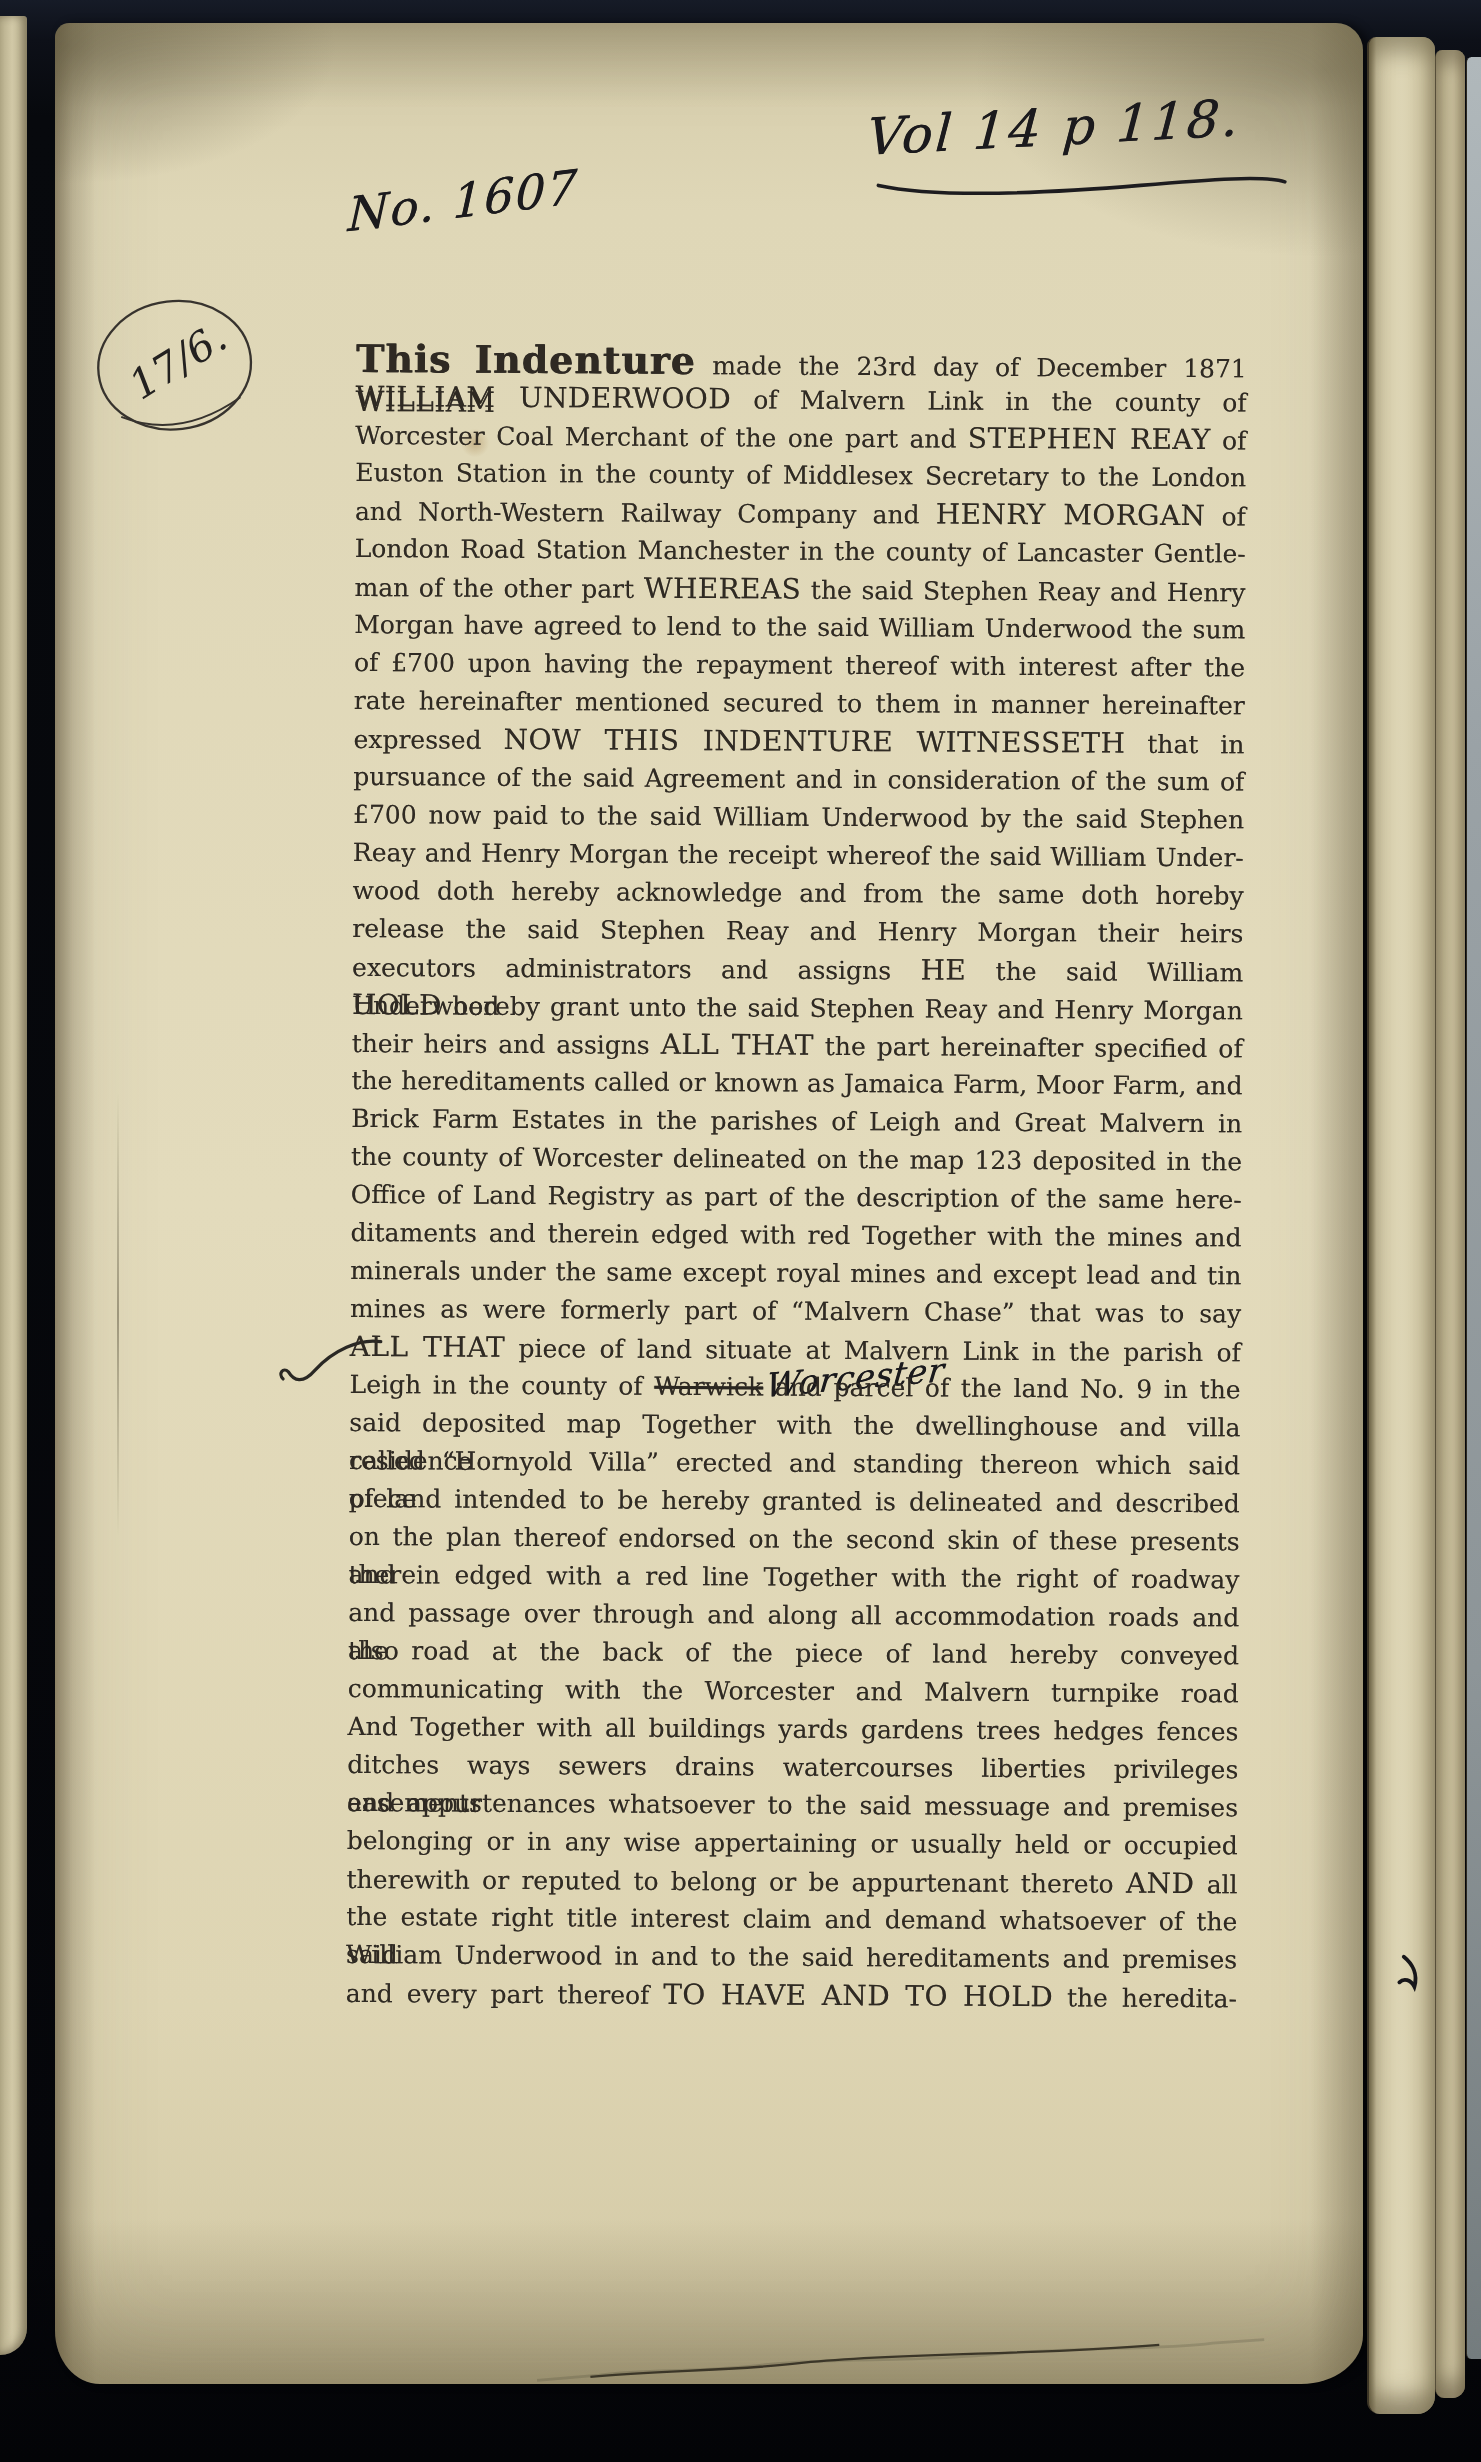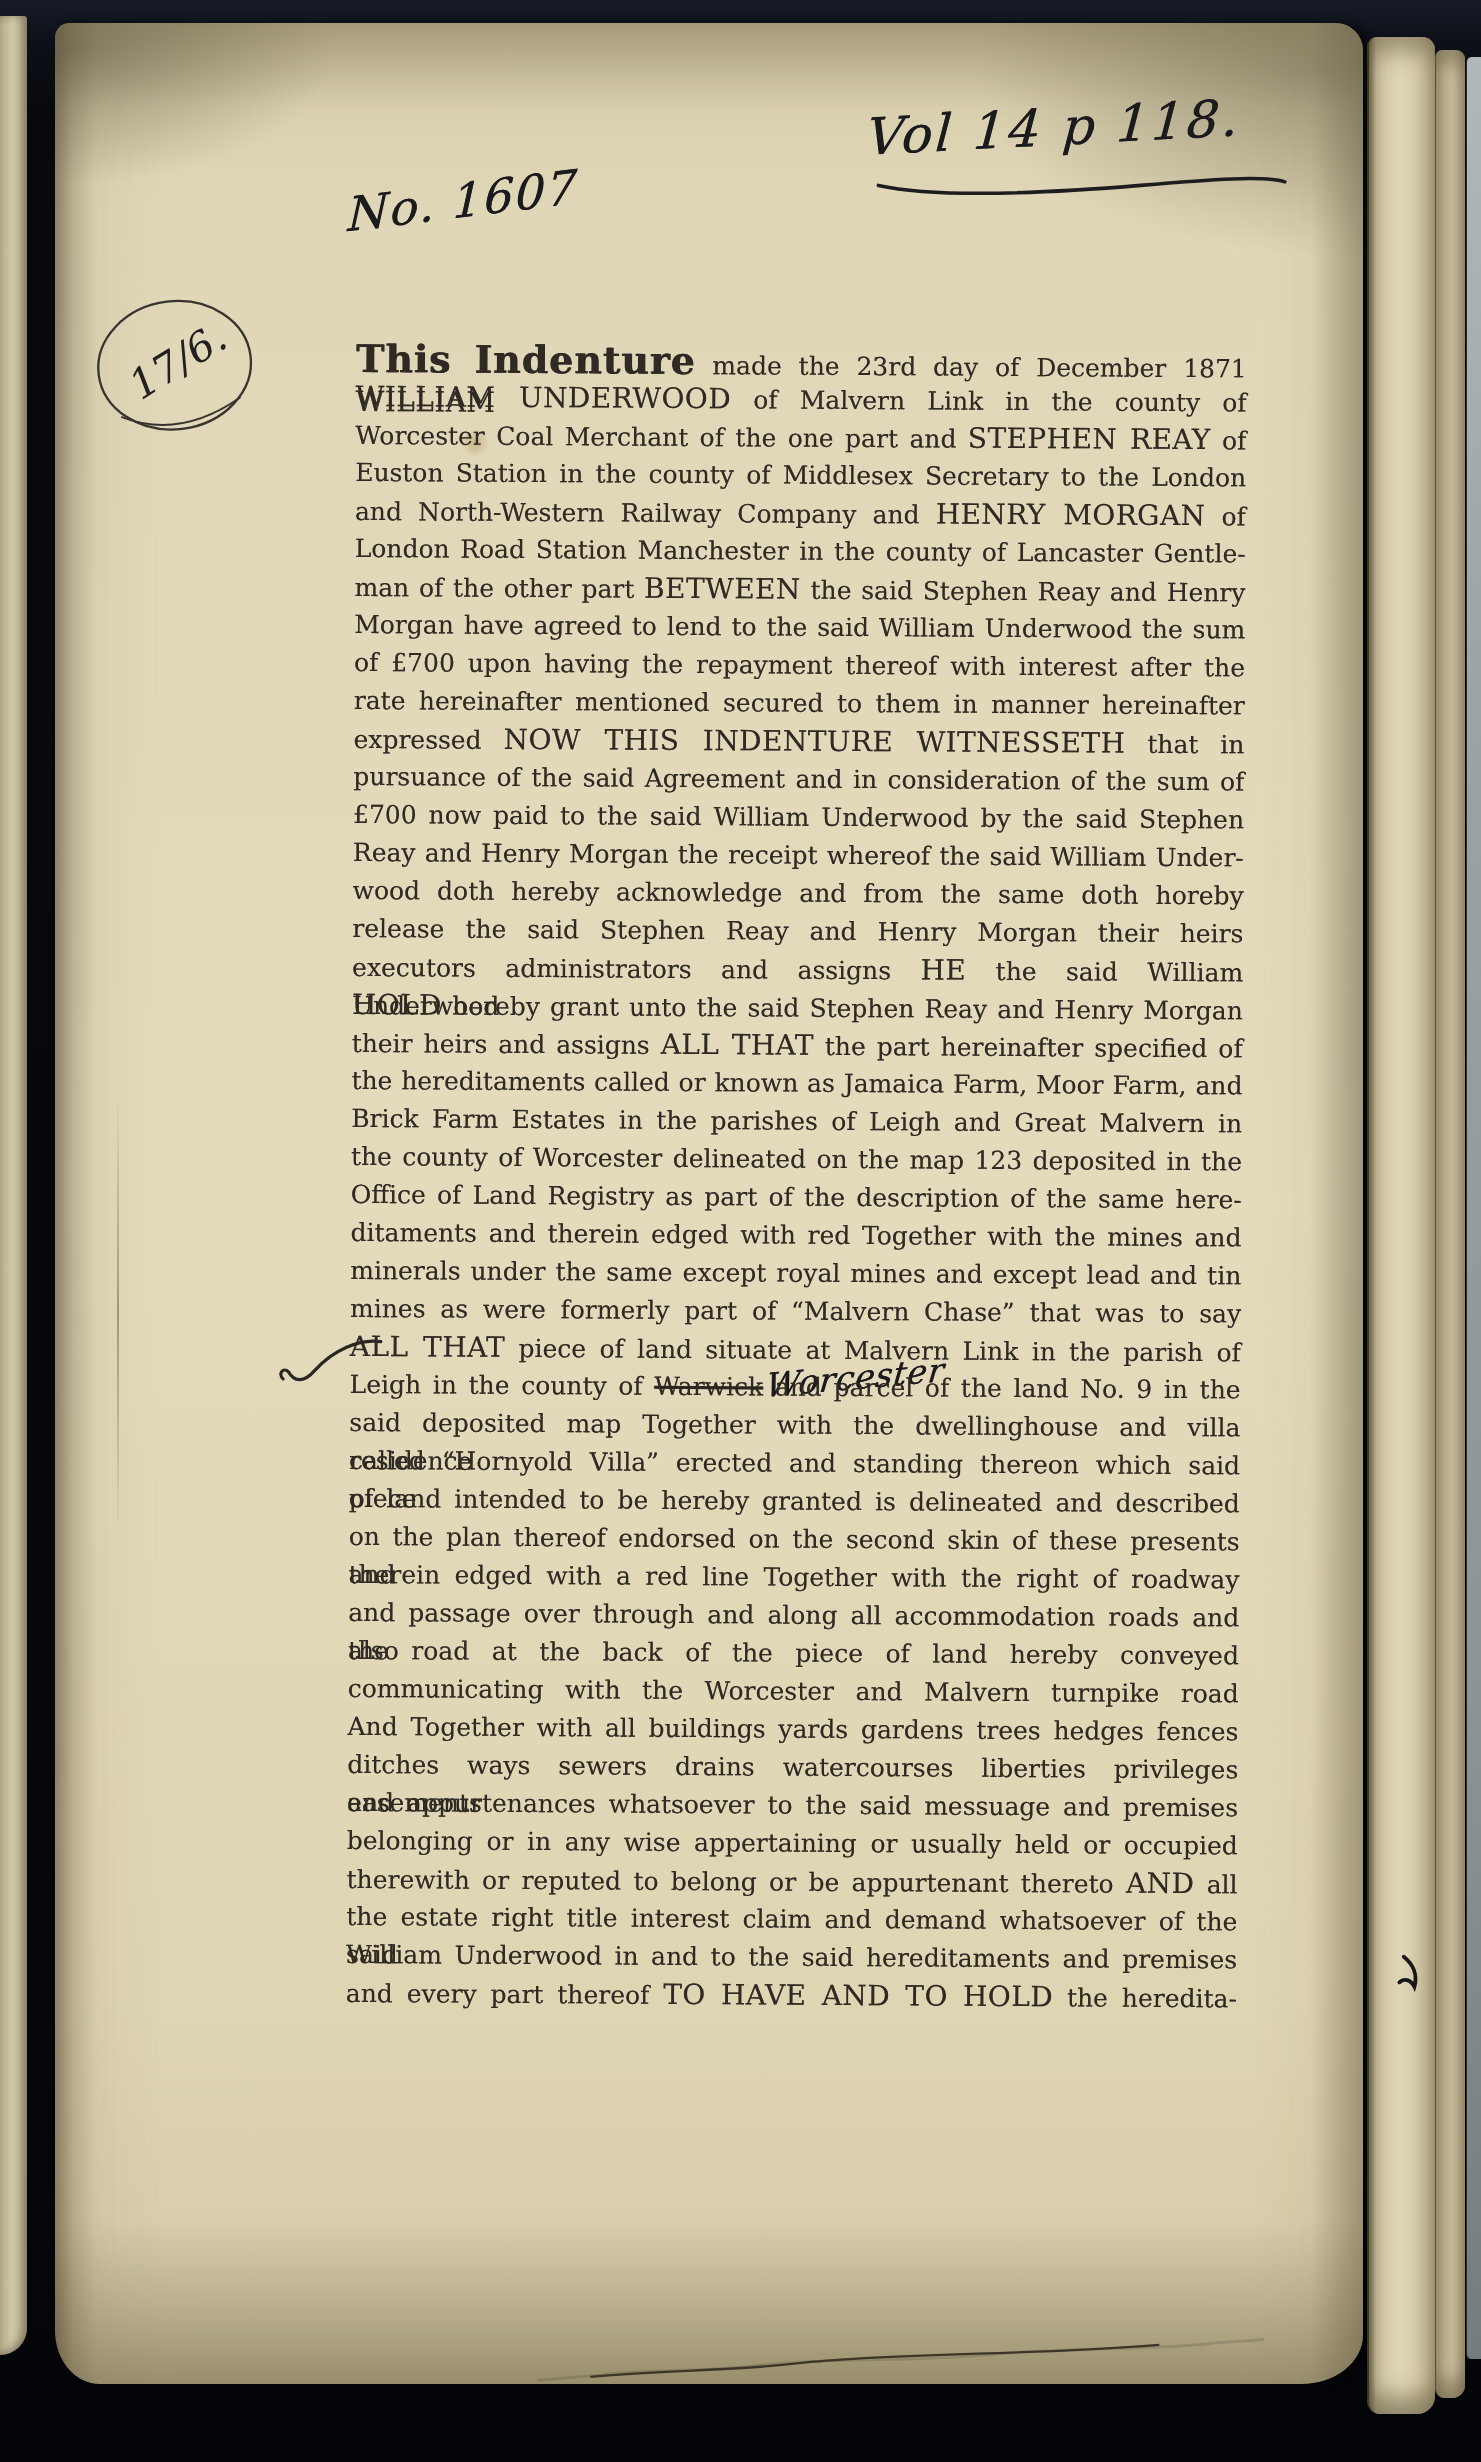--- a/index.html
+++ b/index.html
@@ -115,21 +115,21 @@
   <div class="ink correction">Worcester</div>
 
   <div class="textblock">
     <div id="lines">
         <div class="line"><span class="blackletter">This Indenture</span> made the 23rd day of December 1871 <span class="caps">WILLIAM</span></div>
         <div class="line"><span class="caps">WILLIAM UNDERWOOD</span> of Malvern Link in the county of</div>
         <div class="line">Worcester Coal Merchant of the one part and <span class="caps">STEPHEN REAY</span> of</div>
         <div class="line">Euston Station in the county of Middlesex Secretary to the London</div>
         <div class="line">and North-Western Railway Company and <span class="caps">HENRY MORGAN</span> of</div>
         <div class="line">London Road Station Manchester in the county of Lancaster Gentle-</div>
-        <div class="line">man of the other part <span class="caps">BETWEEN</span> the said Stephen Reay and Henry</div>
+        <div class="line">man of the other part <span class="caps">WHEREAS</span> the said Stephen Reay and Henry</div>
         <div class="line">Morgan have agreed to lend to the said William Underwood the sum</div>
         <div class="line">of £700 upon having the repayment thereof with interest after the</div>
         <div class="line">rate hereinafter mentioned secured to them in manner hereinafter</div>
         <div class="line">expressed <span class="caps">NOW THIS INDENTURE WITNESSETH</span> that in</div>
         <div class="line">pursuance of the said Agreement and in consideration of the sum of</div>
         <div class="line">£700 now paid to the said William Underwood by the said Stephen</div>
         <div class="line">Reay and Henry Morgan the receipt whereof the said William Under-</div>
         <div class="line">wood doth hereby acknowledge and from the same doth horeby</div>
         <div class="line">release the said Stephen Reay and Henry Morgan their heirs</div>
         <div class="line">executors administrators and assigns <span class="caps">HE</span> the said William Underwood</div>

